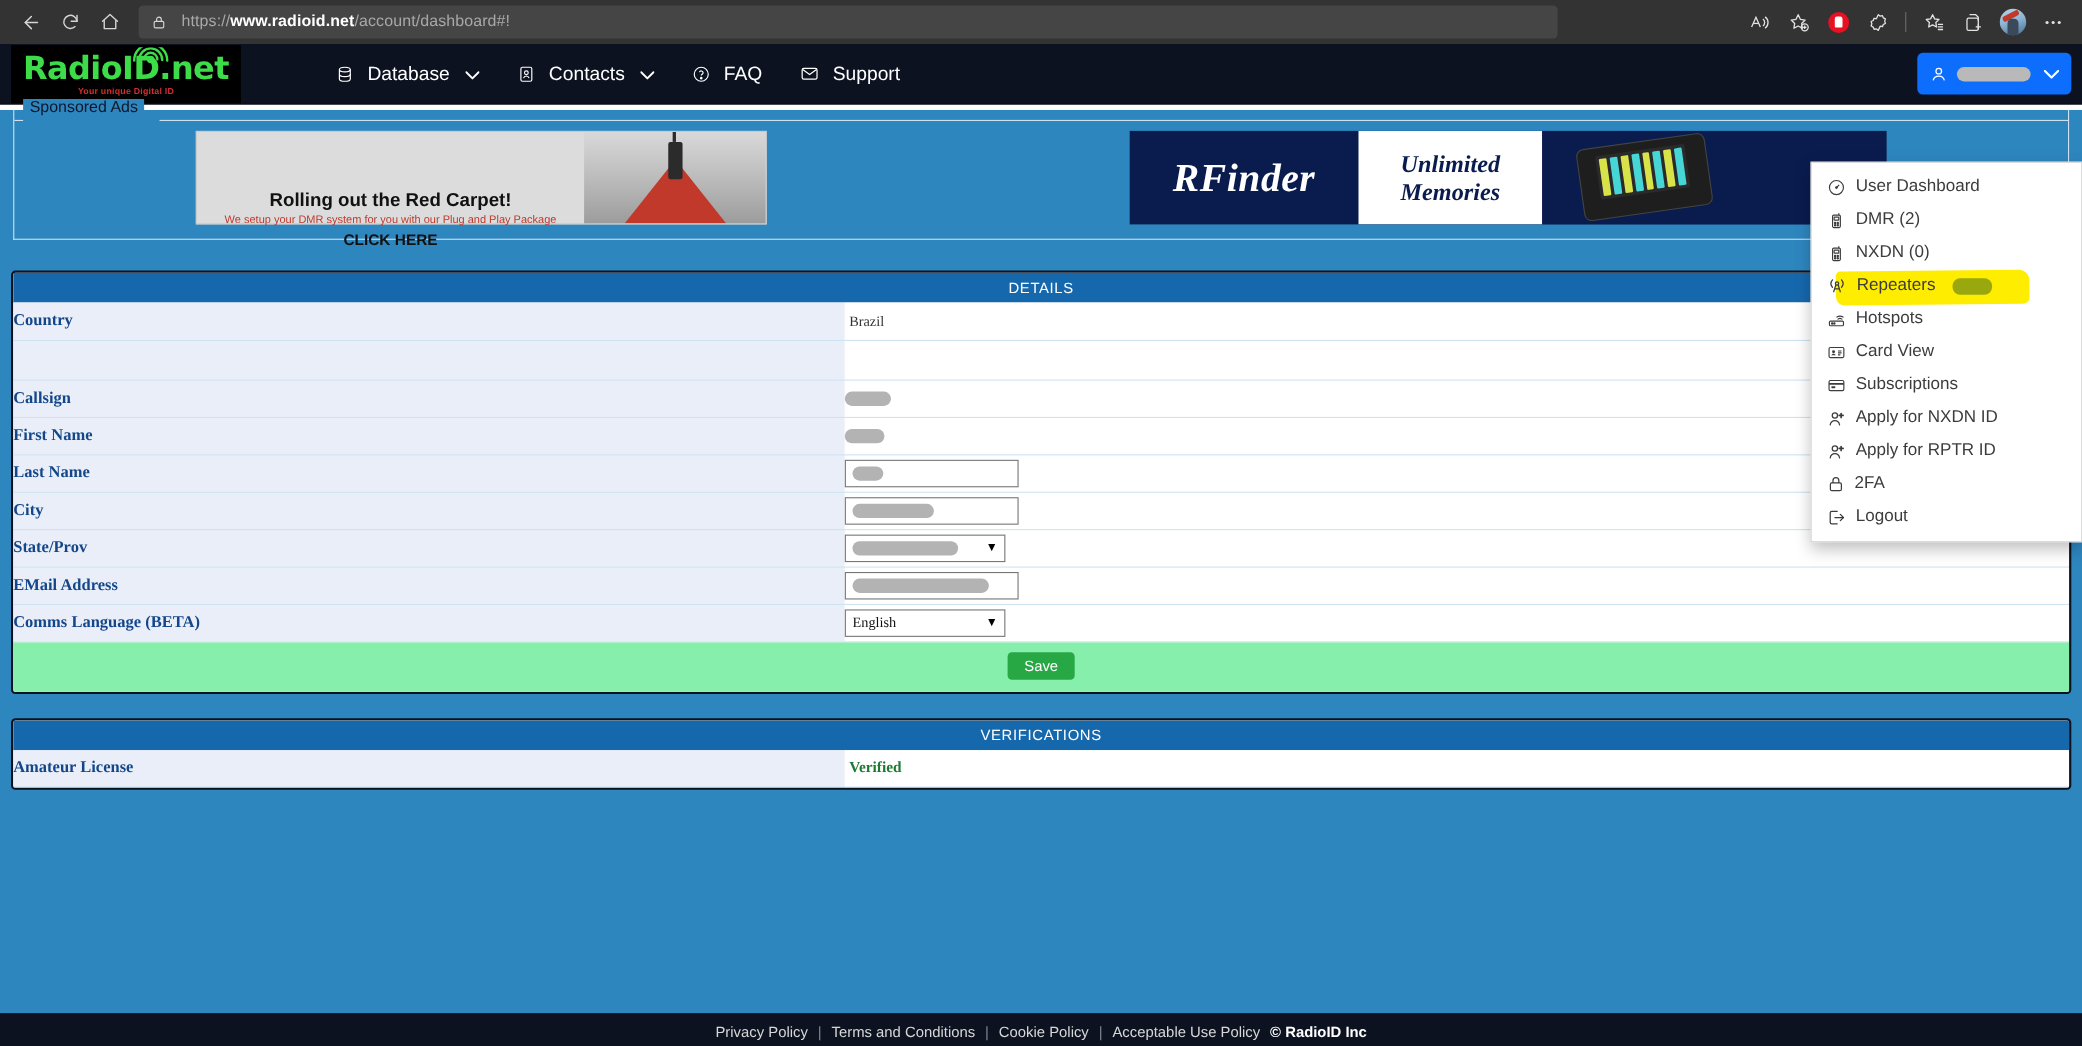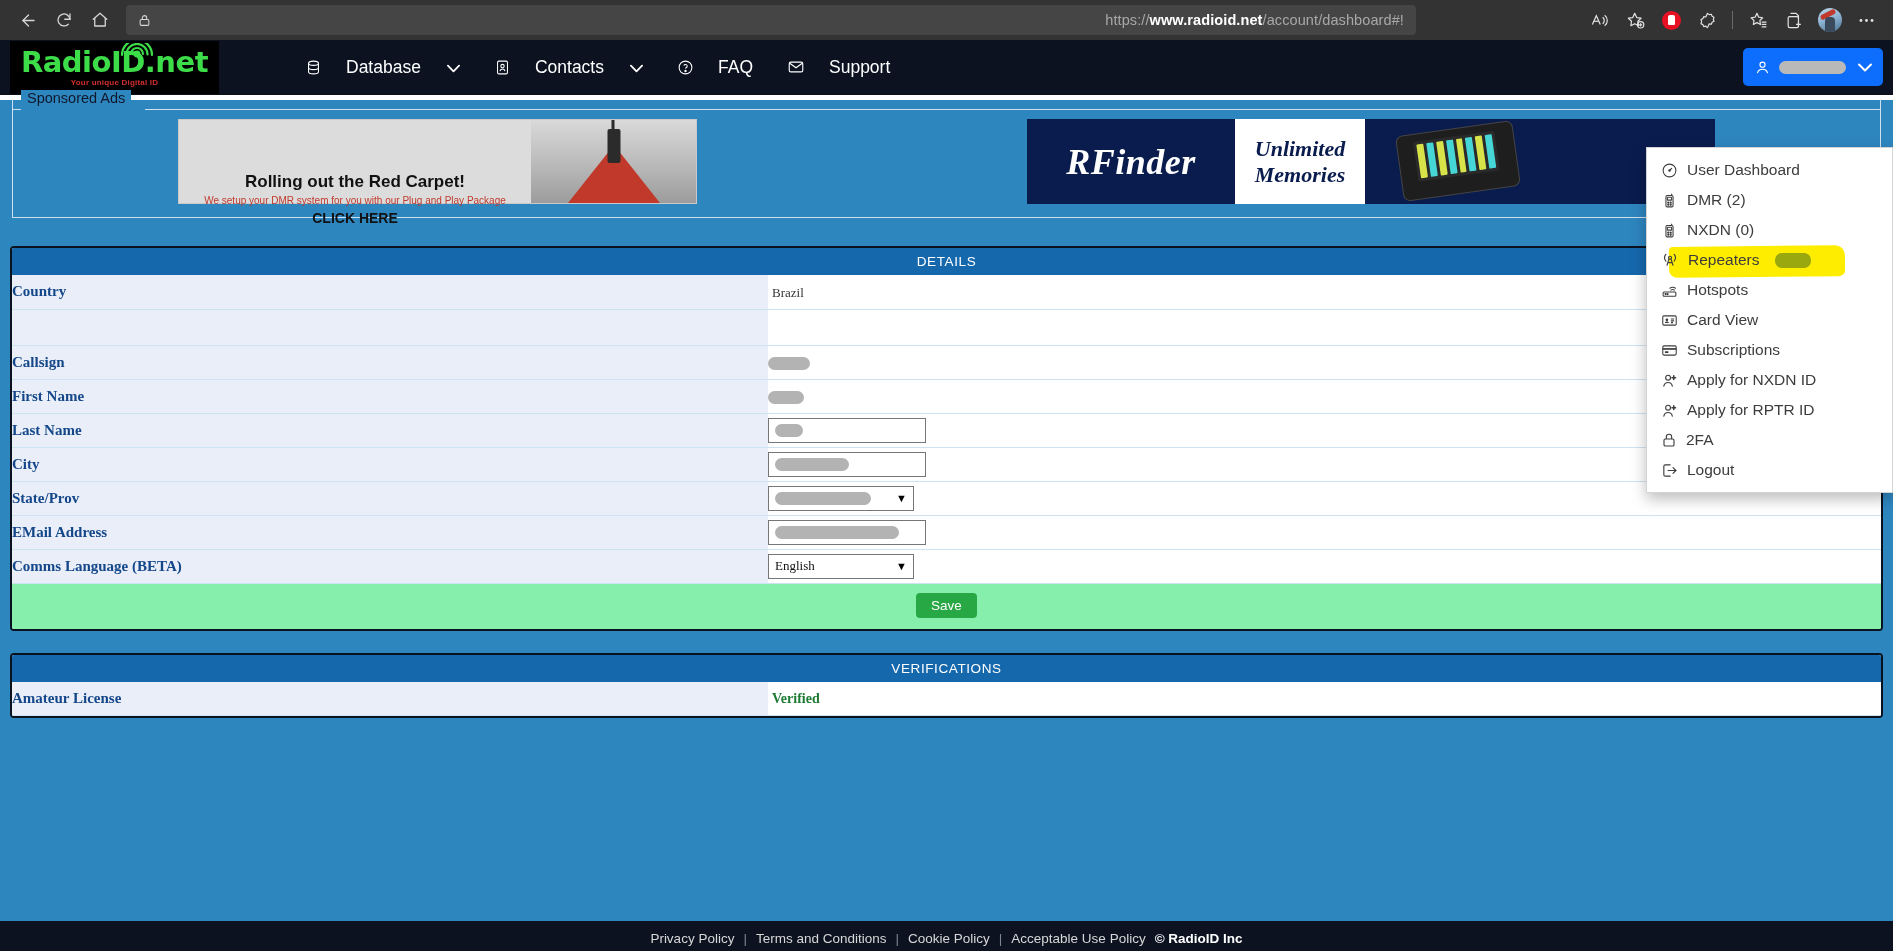--- a/index.html
+++ b/index.html
@@ -19,21 +19,20 @@
     width: 36px; height: 32px; display: flex;
     align-items: center; justify-content: center;
     color: #d6d6d6; flex: none;
   }
   .nav-btn svg { display: block; }
   .url-bar {
     flex: 1; height: 30px; background: #454545;
     border-radius: 4px; margin: 0 8px;
     display: flex; align-items: center; padding: 0 12px;
     max-width: 1290px;
-    justify-content: space-between;
   }
   .lock-ico { color: #d6d6d6; display:flex; margin-right: 14px; }
   .url-text {
     font-size: 14.5px; color: #a8a8a8; white-space: nowrap;
     letter-spacing: .1px;
   }
   .url-text b { color: #ffffff; font-weight: 700; }
   .chrome-right { display: flex; align-items: center; gap: 2px; margin-left: auto; }
   .chrome-ico {
     width: 34px; height: 32px; display: flex; align-items: center;
@@ -75,21 +74,21 @@
     letter-spacing: -.5px; line-height: 1; position: relative;
     font-family: "DejaVu Sans", sans-serif;
   }
   .logo-antenna { position: absolute; top: 2px; left: 104px; }
   .logo-tag {
     font-size: 8px; color: #d42e2e; letter-spacing: .2px;
     margin-top: 1px; font-weight: 600;
   }
   .main-nav { display: flex; align-items: center; margin-left: 86px; gap: 34px; }
   .nav-item {
-    display: flex; align-items: center; gap: 24px;
+    display: flex; align-items: center; gap: 12px;
     color: #ffffff; font-size: 17.5px; white-space: nowrap;
   }
   .nav-item svg { flex: none; }
   .caret { margin-left: 2px; }
   .user-btn {
     position: absolute; right: 10px; top: 8px;
     width: 140px; height: 38px; background: #0d6efd;
     border-radius: 5px; display: flex; align-items: center;
     padding: 0 11px; gap: 8px; color: #fff;
   }
@@ -144,21 +143,21 @@
   .ad2 {
     width: 688px; height: 85px; background: #0a1c4e;
     display: flex; align-items: stretch; overflow: hidden;
   }
   .ad2-brand {
     width: 208px; display: flex; align-items: center; justify-content: center;
     color: #fff; font-size: 36px; font-weight: 700; font-style: italic;
     font-family: "Liberation Serif", serif; letter-spacing: .5px;
   }
   .ad2-mid {
-    width: 130px; background: #fff; display: flex; flex-direction: column;
+    width: 167px; background: #fff; display: flex; flex-direction: column;
     align-items: center; justify-content: center; color: #0a1c4e;
     font-size: 22px; font-weight: 700; font-style: italic; line-height: 1.15;
     font-family: "Liberation Serif", serif;
   }
   .ad2-img { flex: 1; position: relative; background: #0a1c4e; }
   .ad2-radio {
     position: absolute; left: 34px; top: 9px; width: 118px; height: 66px;
     background: #1e1e1e; border-radius: 7px; transform: rotate(-8deg);
     border: 1px solid #444;
   }

